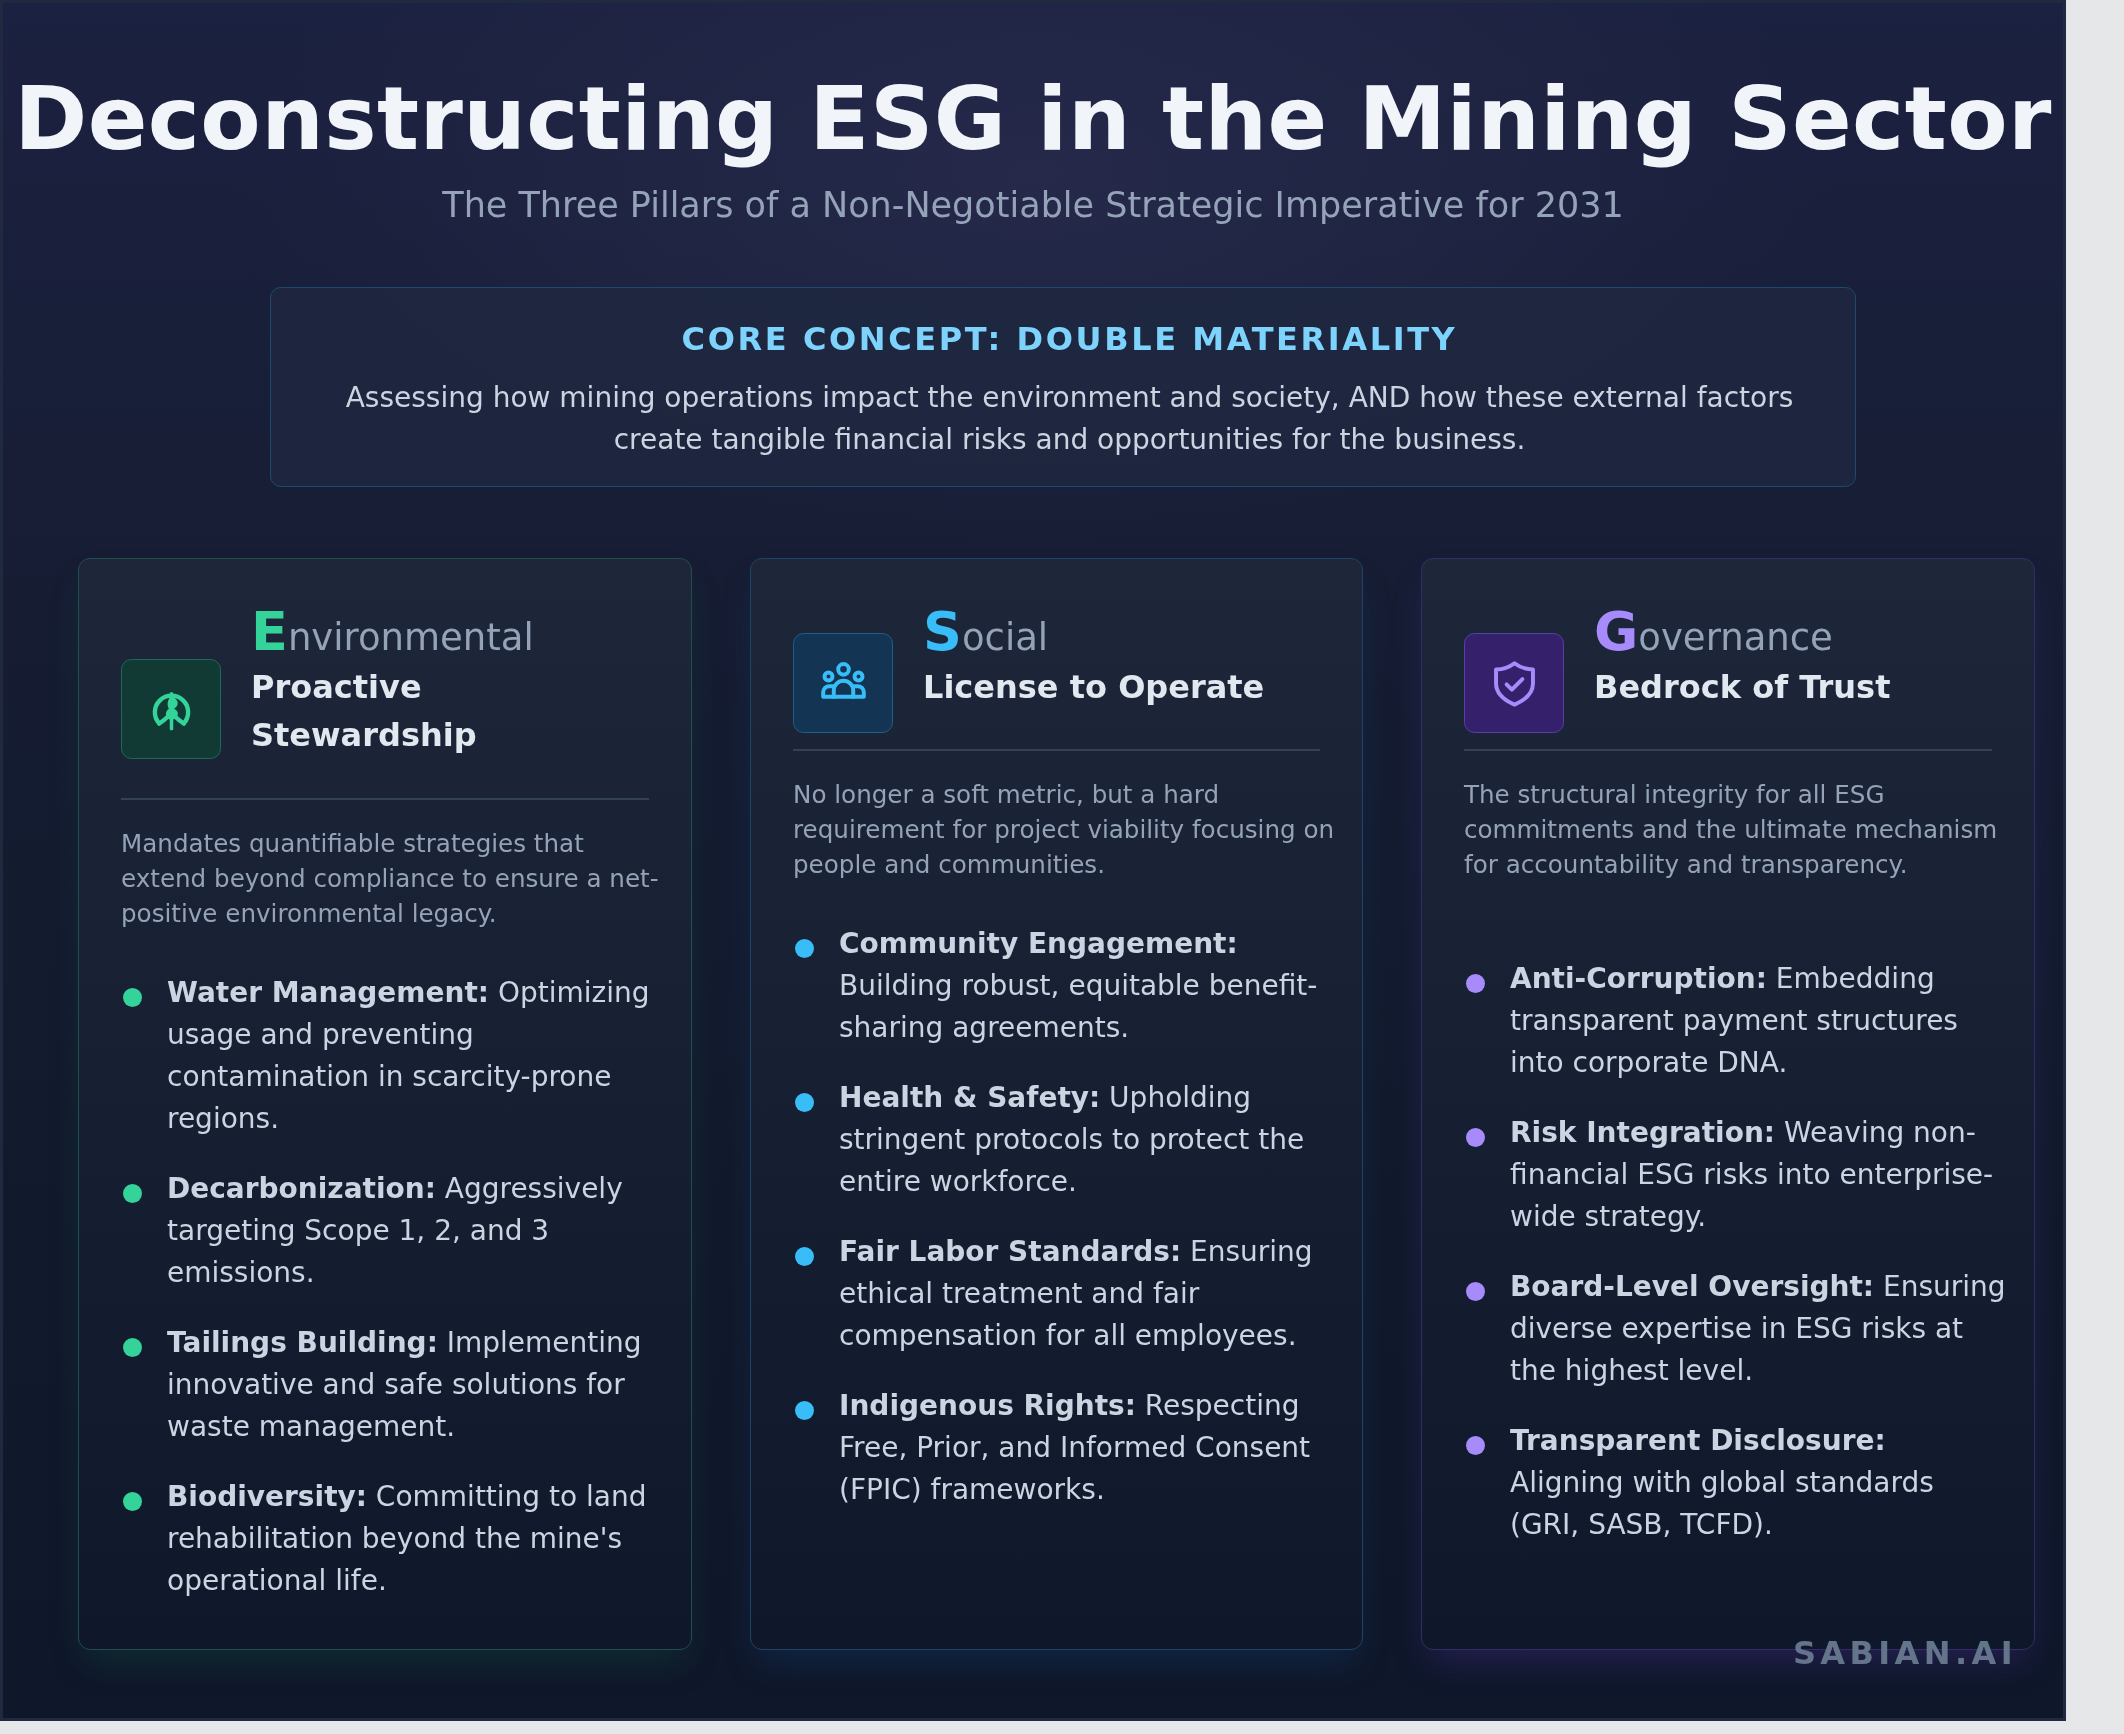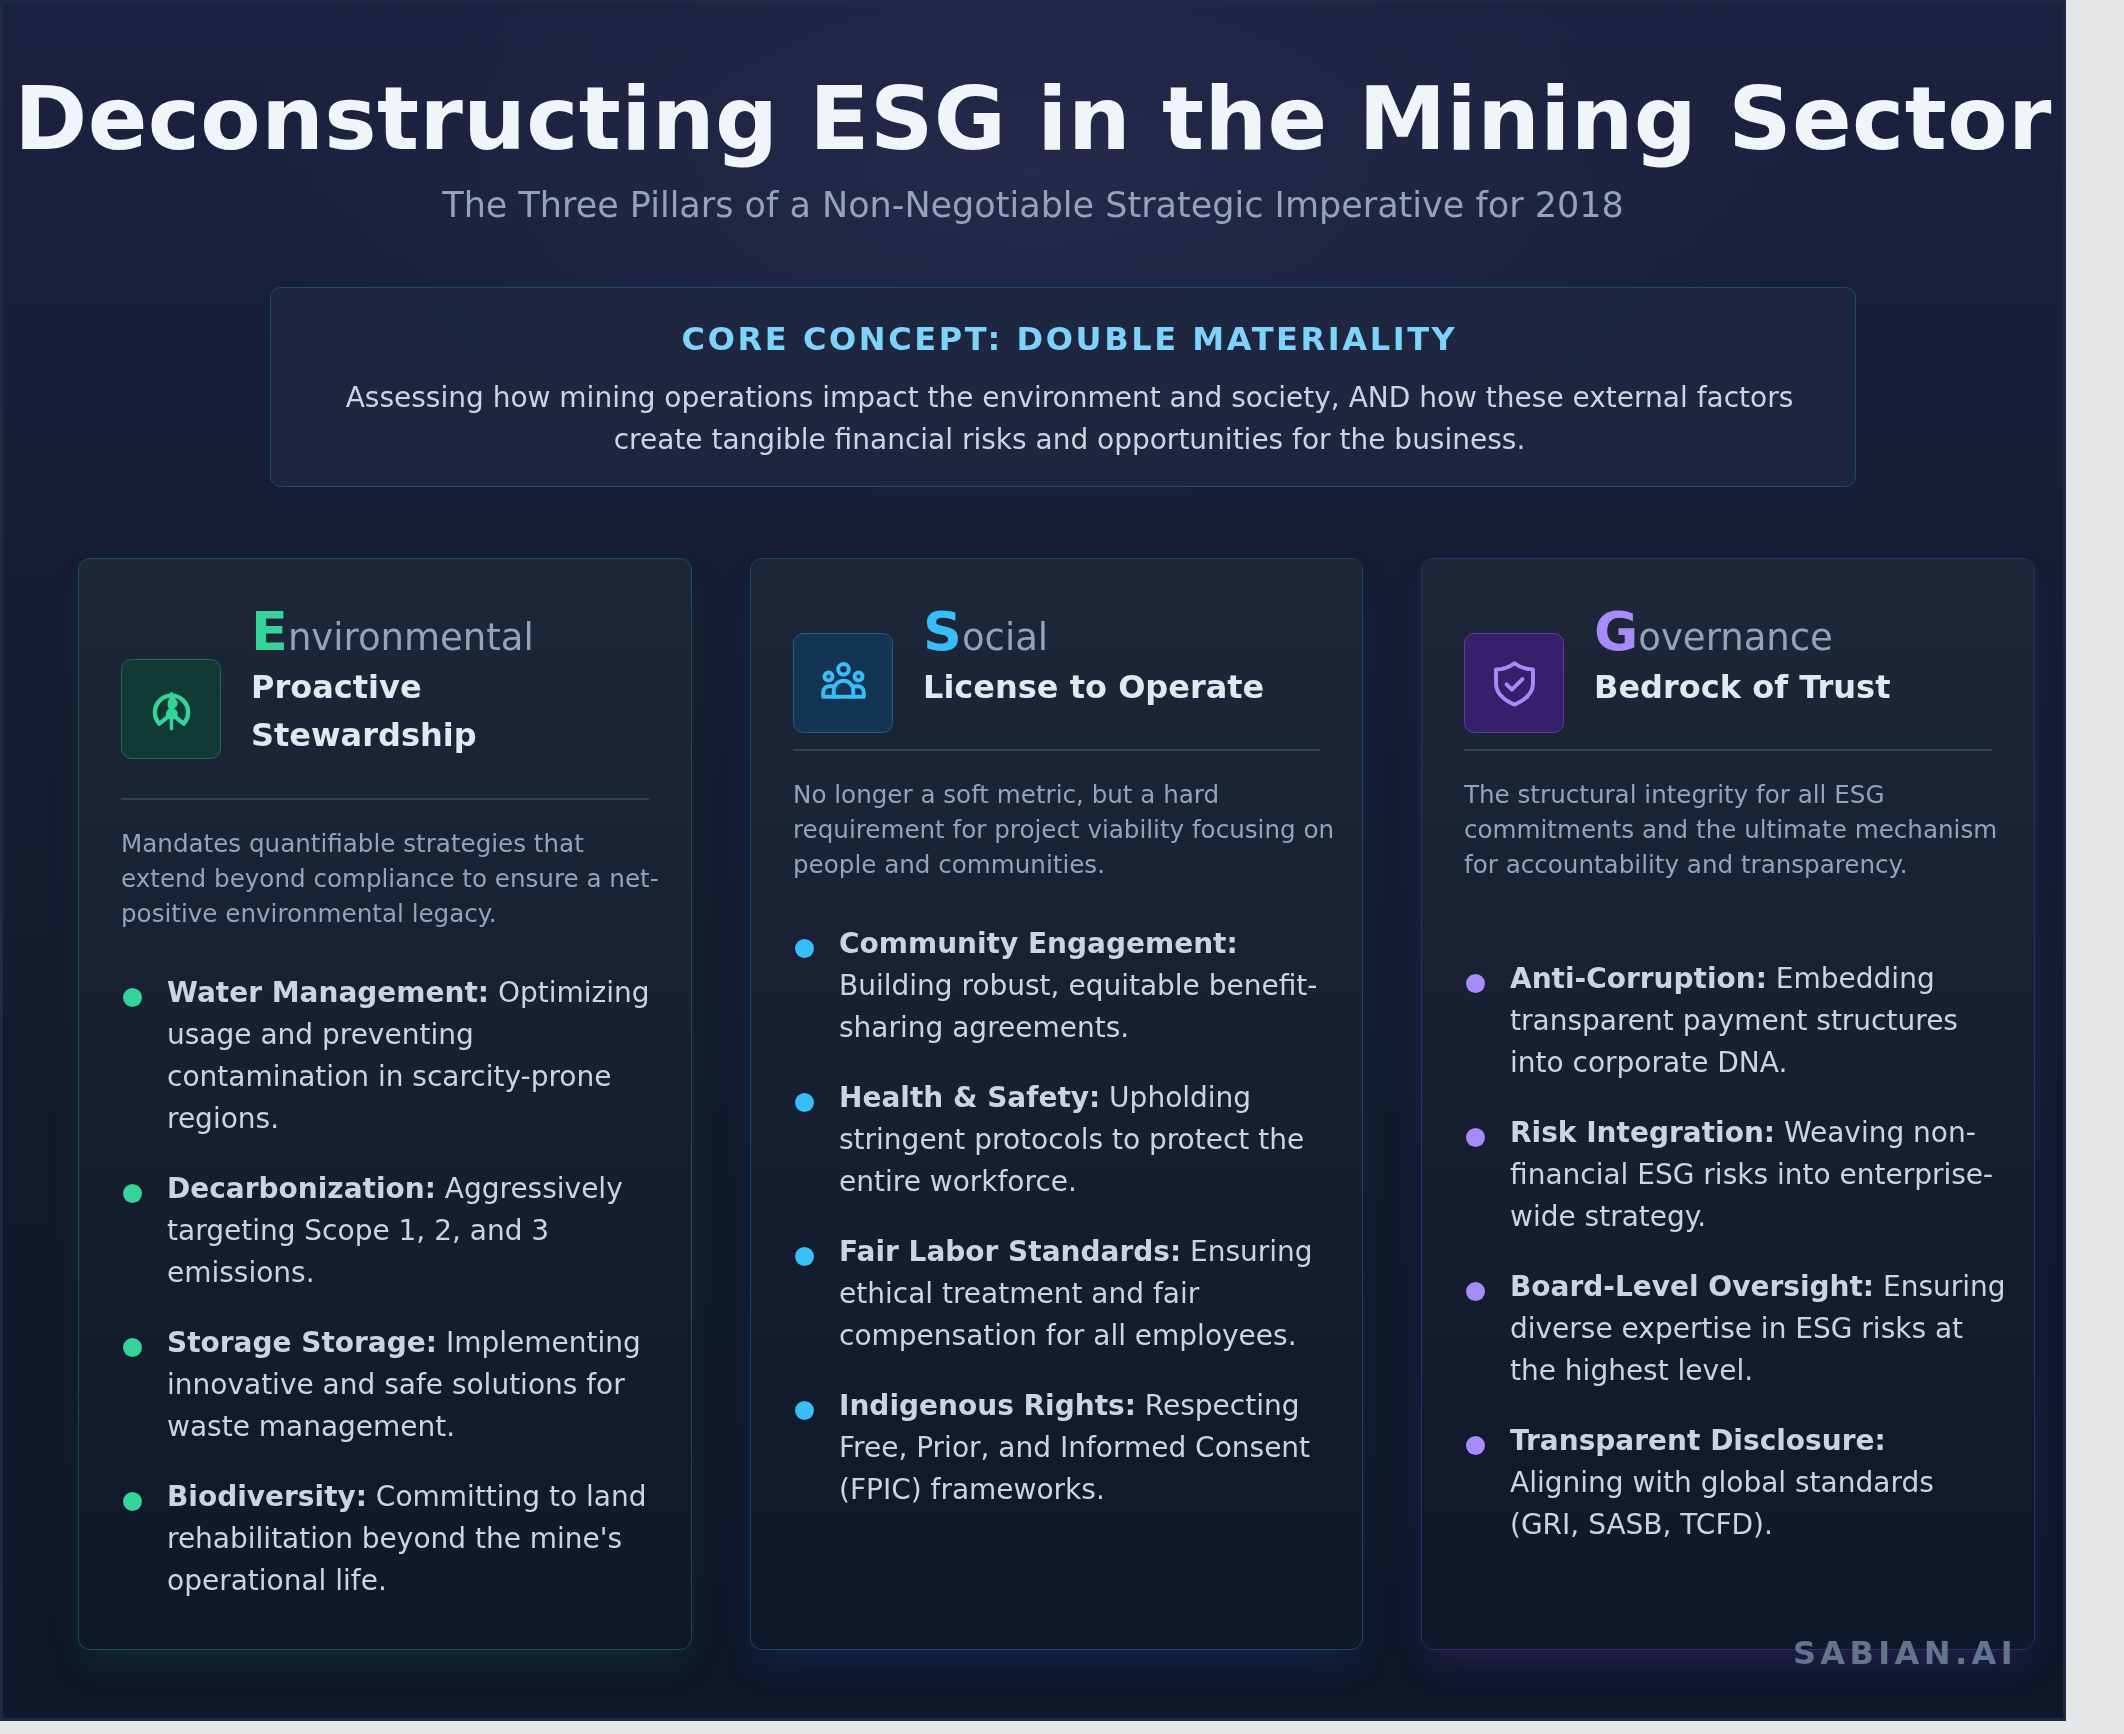--- a/index.html
+++ b/index.html
@@ -88,21 +88,21 @@
     position: absolute; right: 46px; top: 1631px;
     color: #64748b; font-size: 32px; font-weight: bold; letter-spacing: 4.4px;
   }
 </style>
 </head>
 <body>
 
 <div class="panel">
 
   <h1 class="title" style="margin:0;">Deconstructing ESG in the Mining Sector</h1>
-  <div class="subtitle">The Three Pillars of a Non-Negotiable Strategic Imperative for 2018</div>
+  <div class="subtitle">The Three Pillars of a Non-Negotiable Strategic Imperative for 2031</div>
 
   <section class="core">
     <div class="core-label">CORE CONCEPT: DOUBLE MATERIALITY</div>
     <div class="core-text">Assessing how mining operations impact the environment and society, AND how these external factors create tangible financial risks and opportunities for the business.</div>
   </section>
 
   <section class="card env">
     <div class="head">
       <div class="icon-box">
         <svg width="49" height="49" viewBox="0 0 56 56">
@@ -114,21 +114,21 @@
         </svg>
       </div>
       <div class="pillar-word"><span class="initial">E</span><span>nvironmental</span></div>
       <div class="pillar-sub" style="width:263px;">Proactive Stewardship</div>
     </div>
     <div class="divider"></div>
     <p class="desc" style="margin:0;">Mandates quantifiable strategies that extend beyond compliance to ensure a net-positive environmental legacy.</p>
     <ul class="items">
       <li class="item"><span class="dot"></span><span class="term">Water Management:</span><span> Optimizing usage and preventing contamination in scarcity-prone regions.</span></li>
       <li class="item"><span class="dot"></span><span class="term">Decarbonization:</span><span> Aggressively targeting Scope 1, 2, and 3 emissions.</span></li>
-      <li class="item"><span class="dot"></span><span class="term">Storage Storage:</span><span> Implementing innovative and safe solutions for waste management.</span></li>
+      <li class="item"><span class="dot"></span><span class="term">Tailings Building:</span><span> Implementing innovative and safe solutions for waste management.</span></li>
       <li class="item"><span class="dot"></span><span class="term">Biodiversity:</span><span> Committing to land rehabilitation beyond the mine's operational life.</span></li>
     </ul>
   </section>
 
   <section class="card soc">
     <div class="head">
       <div class="icon-box">
         <svg width="53" height="53" viewBox="0 0 60 60">
           <g fill="none" stroke="#38bdf8" stroke-width="4.5" stroke-linecap="round" stroke-linejoin="round">
             <circle cx="30" cy="14" r="6"></circle>

